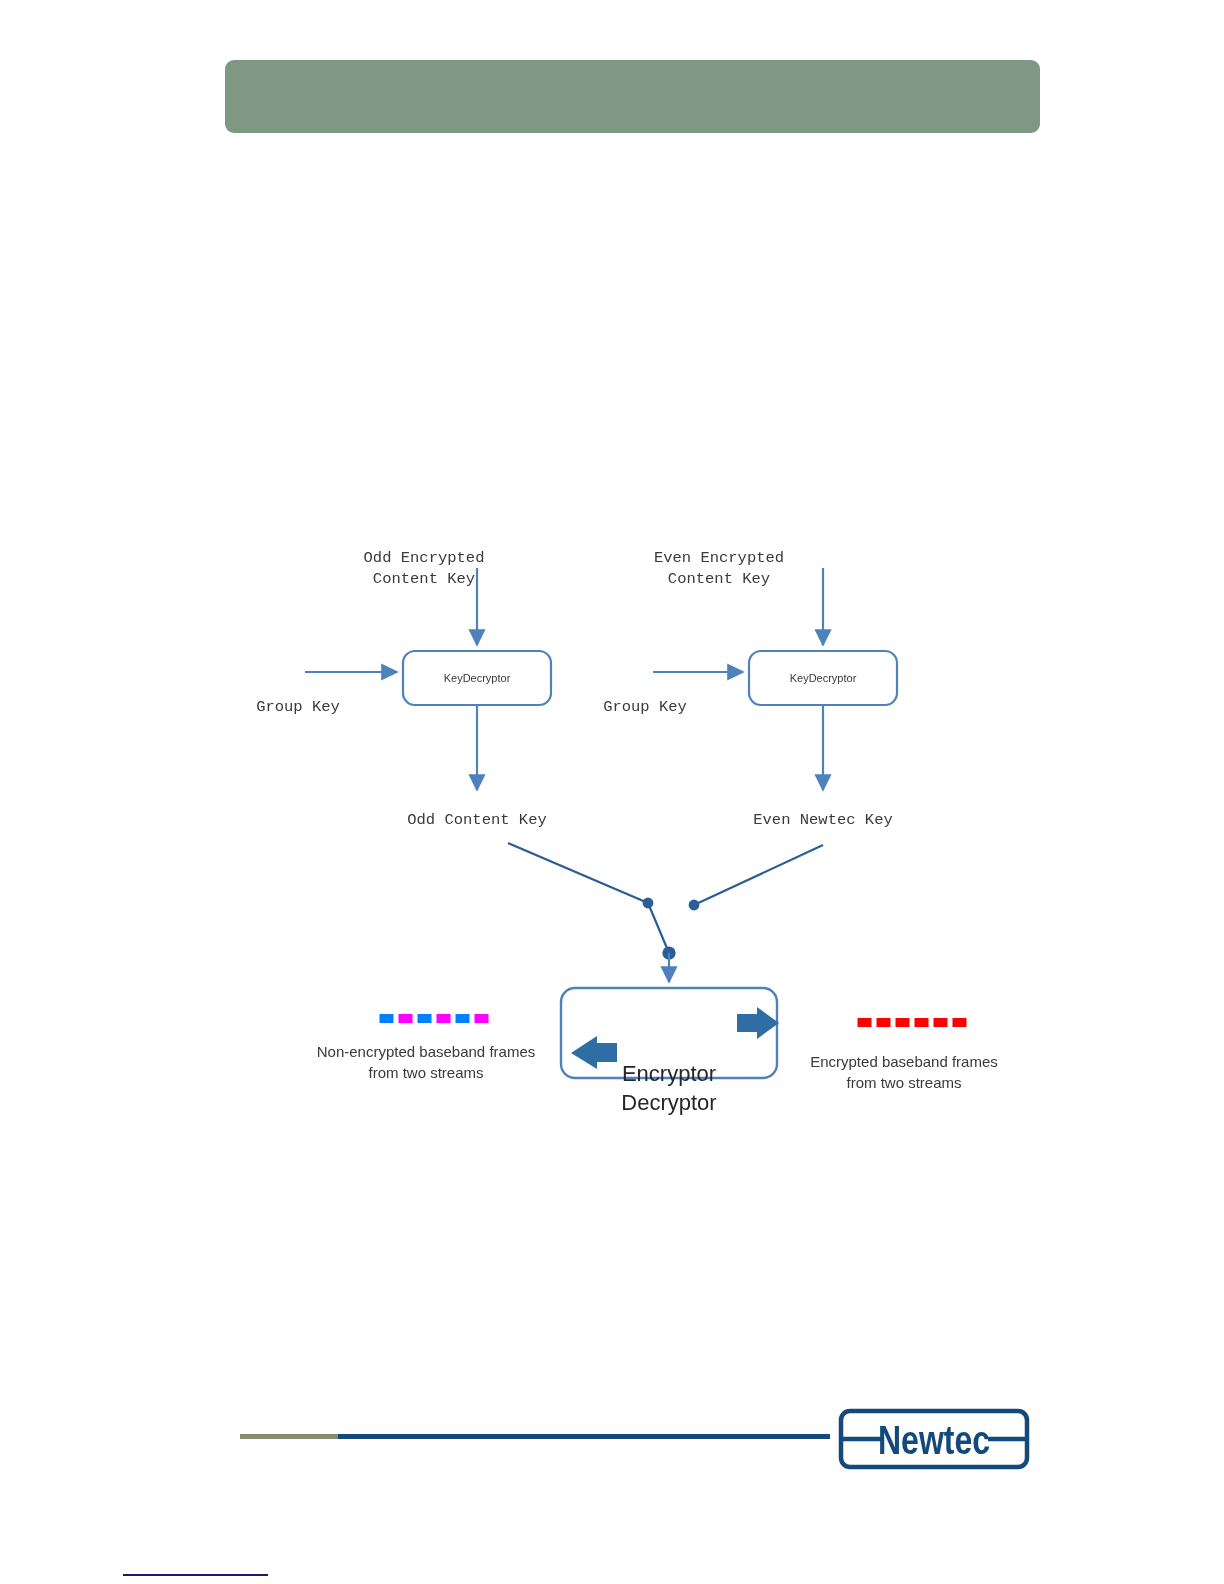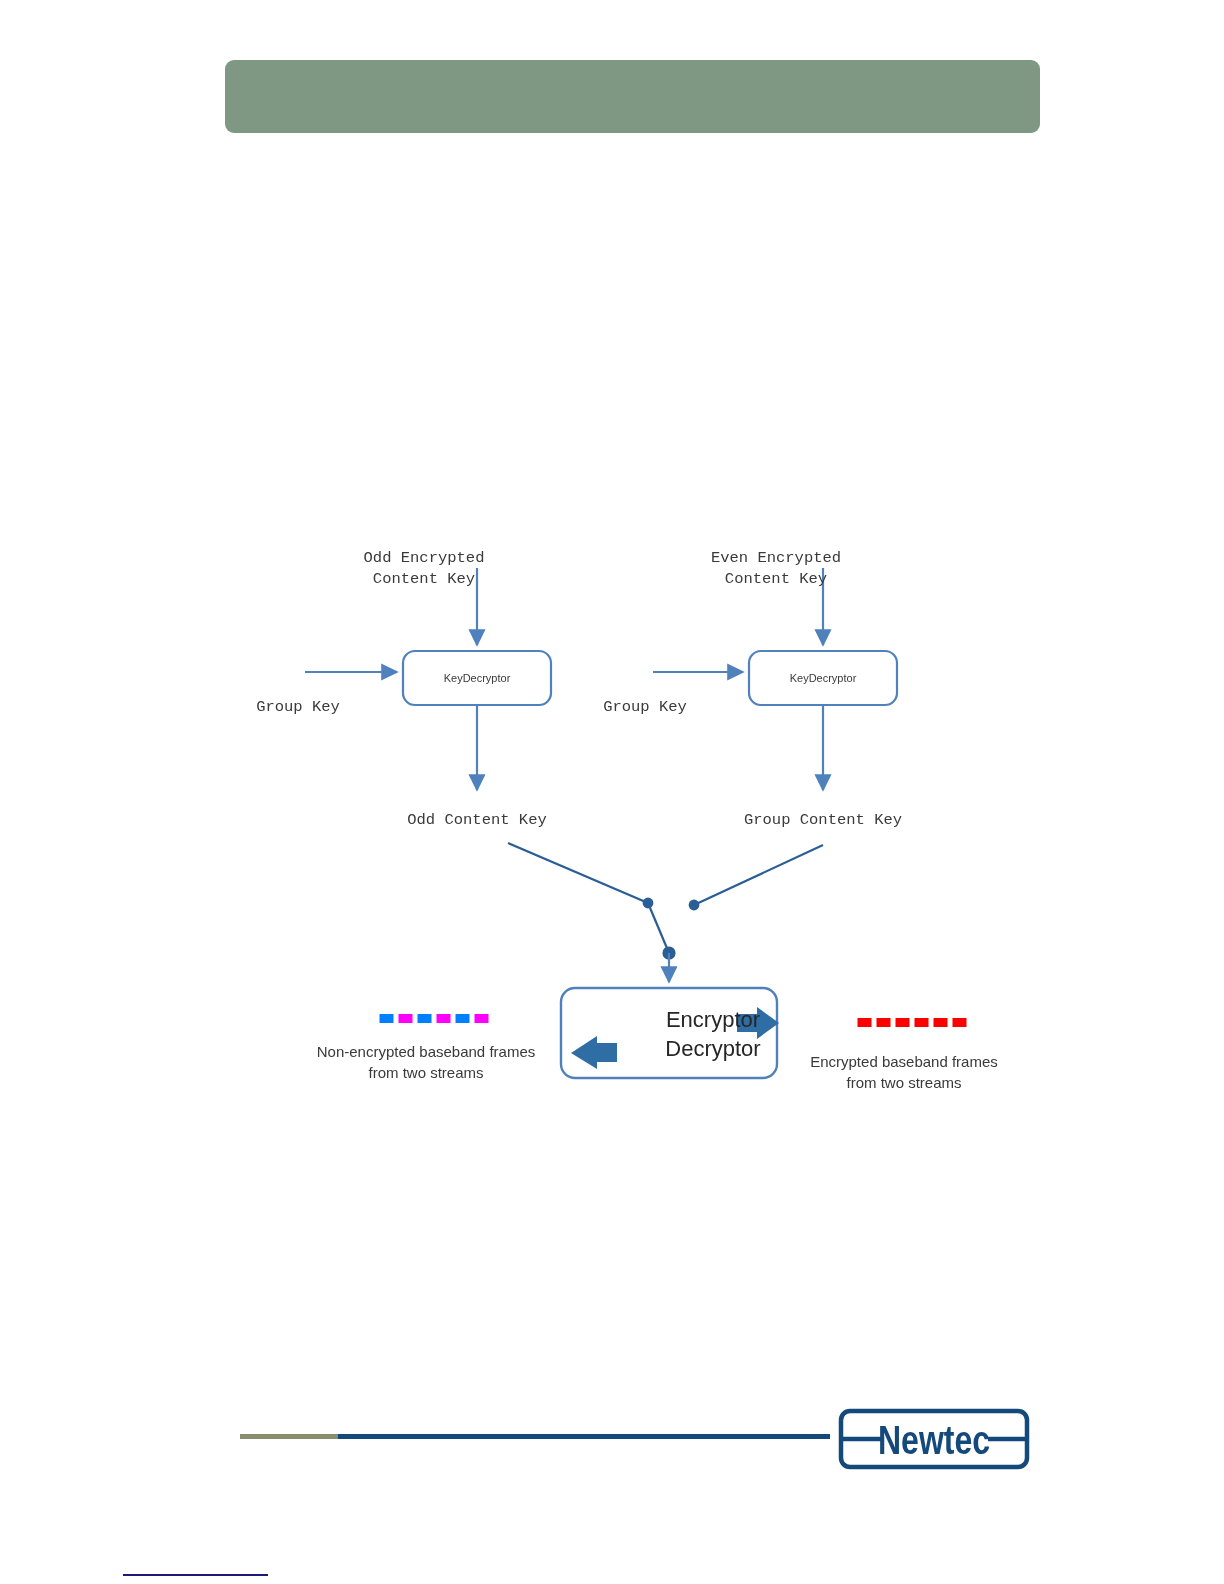--- a/index.html
+++ b/index.html
@@ -43,21 +43,21 @@
     color: #3a3a3a;
     font-size: 15.5px;
     line-height: 21px;
     white-space: pre;
     text-align: center;
     font-family: Liberation Mono, monospace;
   }
   .lbl-centered { transform: translateX(-50%); }
 
   #lbl-odd-enc      { left: 424px; top: 548px; }
-  #lbl-even-enc     { left: 776px; top: 548px; }
+  #lbl-even-enc     { left: 719px; top: 548px; }
   #lbl-group-key-l  { left: 298px; top: 697px; }
   #lbl-group-key-r  { left: 645px; top: 697px; }
   #lbl-odd-content  { left: 477px; top: 810px; }
   #lbl-even-content { left: 823px; top: 810px; }
 
   .box-text {
     position: absolute;
     transform: translate(-50%, -50%);
     color: #3a3a3a;
     font-size: 11px;
@@ -69,21 +69,21 @@
   .ed-text {
     position: absolute;
     transform: translateX(-50%);
     left: 669px;
     color: #262626;
     font-size: 22px;
     line-height: 29px;
     white-space: nowrap;
     text-align: center;
   }
-  #txt-encdec { top: 1005px; margin-left: 44px; }
+  #txt-encdec { top: 1059px; }
 
   .caption {
     position: absolute;
     transform: translateX(-50%);
     color: #3a3a3a;
     font-size: 15px;
     line-height: 21px;
     text-align: center;
     white-space: pre;
   }
@@ -215,21 +215,21 @@
 
 <div class="lbl lbl-centered" id="lbl-even-enc">Even Encrypted
 Content Key</div>
 
 <div class="lbl lbl-centered" id="lbl-group-key-l">Group Key</div>
 
 <div class="lbl lbl-centered" id="lbl-group-key-r">Group Key</div>
 
 <div class="lbl lbl-centered" id="lbl-odd-content">Odd Content Key</div>
 
-<div class="lbl lbl-centered" id="lbl-even-content">Group Content Key</div>
+<div class="lbl lbl-centered" id="lbl-even-content">Even Newtec Key</div>
 
 <div class="box-text" id="txt-keydec-left">KeyDecryptor</div>
 
 <div class="box-text" id="txt-keydec-right">KeyDecryptor</div>
 
 <div class="ed-text" id="txt-encdec"><span>Encryptor</span><br><span>Decryptor</span></div>
 
 <div class="dash-row" id="dashes-left">
     <span class="dash" style="background: rgb(0, 128, 255);"></span>
     <span class="dash" style="background: rgb(255, 0, 255);"></span>

